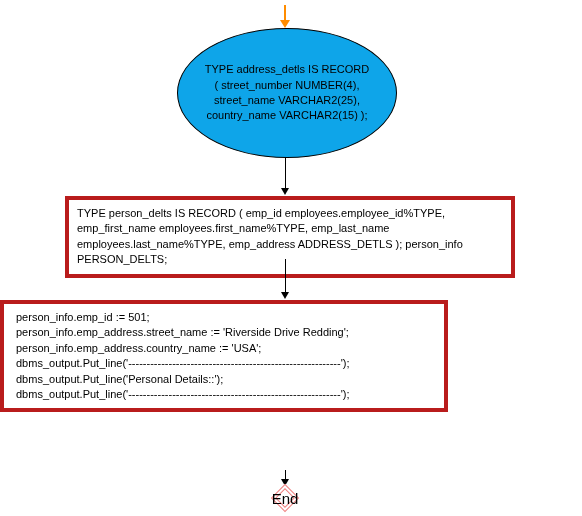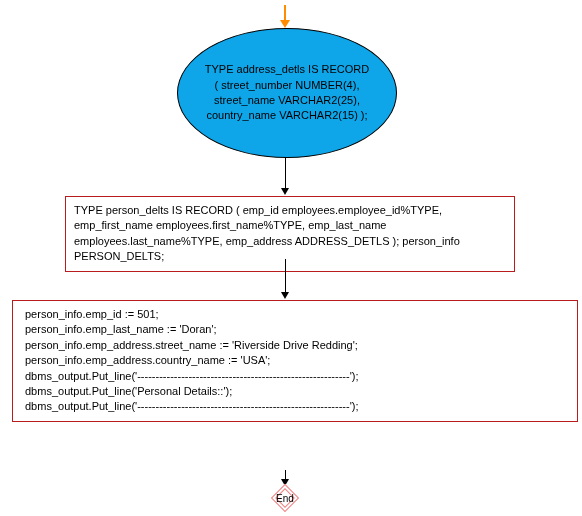--- a/index.html
+++ b/index.html
@@ -47,35 +47,35 @@
       background: #0ea5e9;
       display: flex;
       align-items: center;
       justify-content: center;
       text-align: center;
       padding: 20px 25px;
       line-height: 1.4;
     }
     .rect {
       position: absolute;
-      border: 1px solid #b91c1c;
+      border: 4px solid #b91c1c;
       background: #fff;
       padding: 6px 8px;
       line-height: 1.4;
       text-align: left;
     }
     #rect1 {
       left: 65px;
       top: 196px;
       width: 450px;
     }
     #rect2 {
-      left: 12px;
+      left: 0;
       top: 300px;
-      width: 566px;
+      width: 448px;
       padding-left: 12px;
     }
     .connector {
       position: absolute;
       left: 284px;
       width: 2px;
     }
     .connector-line {
       width: 1px;
       background: #000;
@@ -113,21 +113,21 @@
       transform: rotate(45deg);
       background: #fff;
     }
     .end-diamond.inner {
       width: 14px;
       height: 14px;
     }
     .end-text {
       position: relative;
       z-index: 1;
-      font-size: 10px;
+      font-size: 15px;
     }
   </style>
 </head>
 <body>
 
 <div class="start-arrow">
   <div class="start-arrow-line"></div>
   <div class="start-arrow-head"></div>
 </div>
 
@@ -144,21 +144,20 @@
   <span>TYPE person_delts IS RECORD ( emp_id employees.employee_id%TYPE, emp_first_name employees.first_name%TYPE, emp_last_name employees.last_name%TYPE, emp_address ADDRESS_DETLS ); person_info PERSON_DELTS;</span>
 </div>
 
 <div class="connector" id="conn2">
   <div class="connector-line"></div>
   <div class="connector-head"></div>
 </div>
 
 <div class="rect" id="rect2">
   <div>person_info.emp_id := 501;</div>
-  <div>person_info.emp_last_name := 'Doran';</div>
   <div>person_info.emp_address.street_name := 'Riverside Drive Redding';</div>
   <div>person_info.emp_address.country_name := 'USA';</div>
   <div>dbms_output.Put_line('----------------------------------------------------------');</div>
   <div>dbms_output.Put_line('Personal Details::');</div>
   <div>dbms_output.Put_line('----------------------------------------------------------');</div>
 </div>
 
 <div class="connector" id="conn3">
   <div class="connector-line"></div>
   <div class="connector-head"></div>

